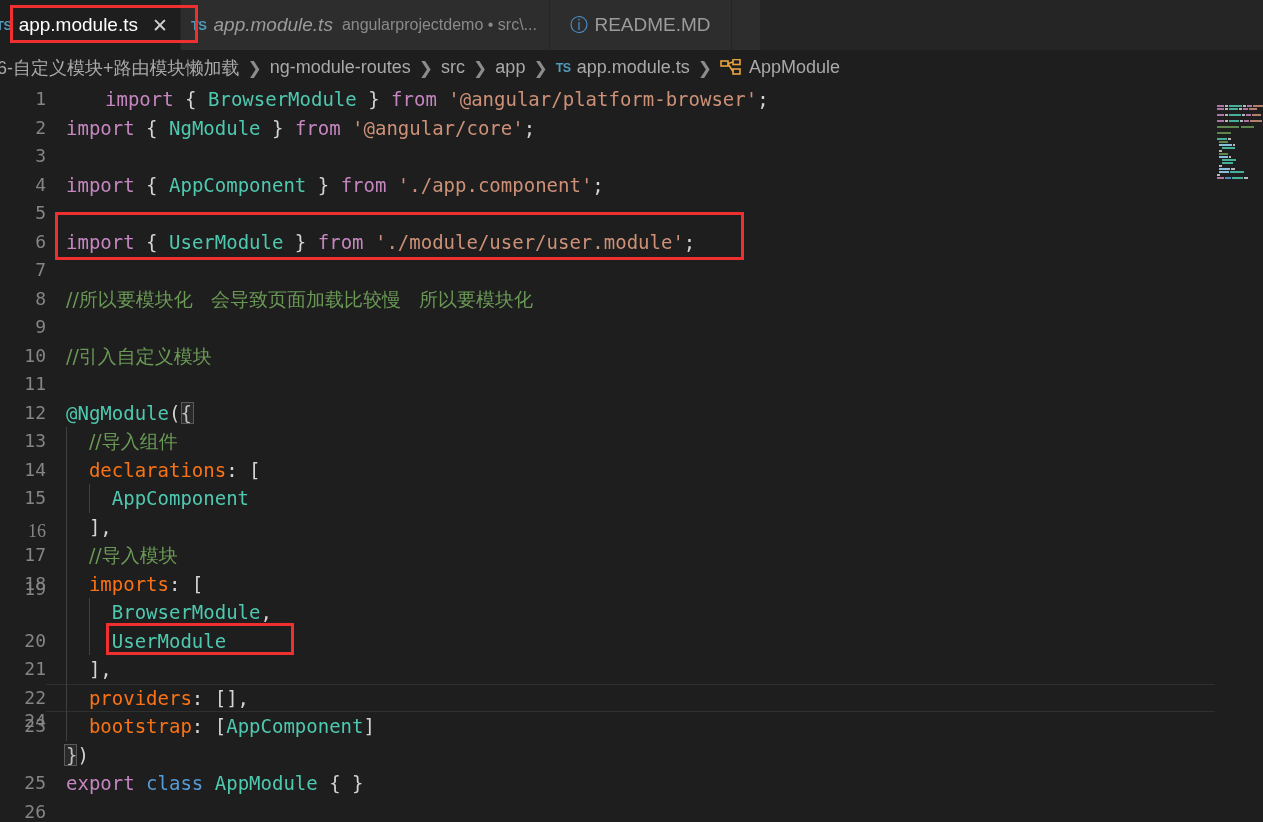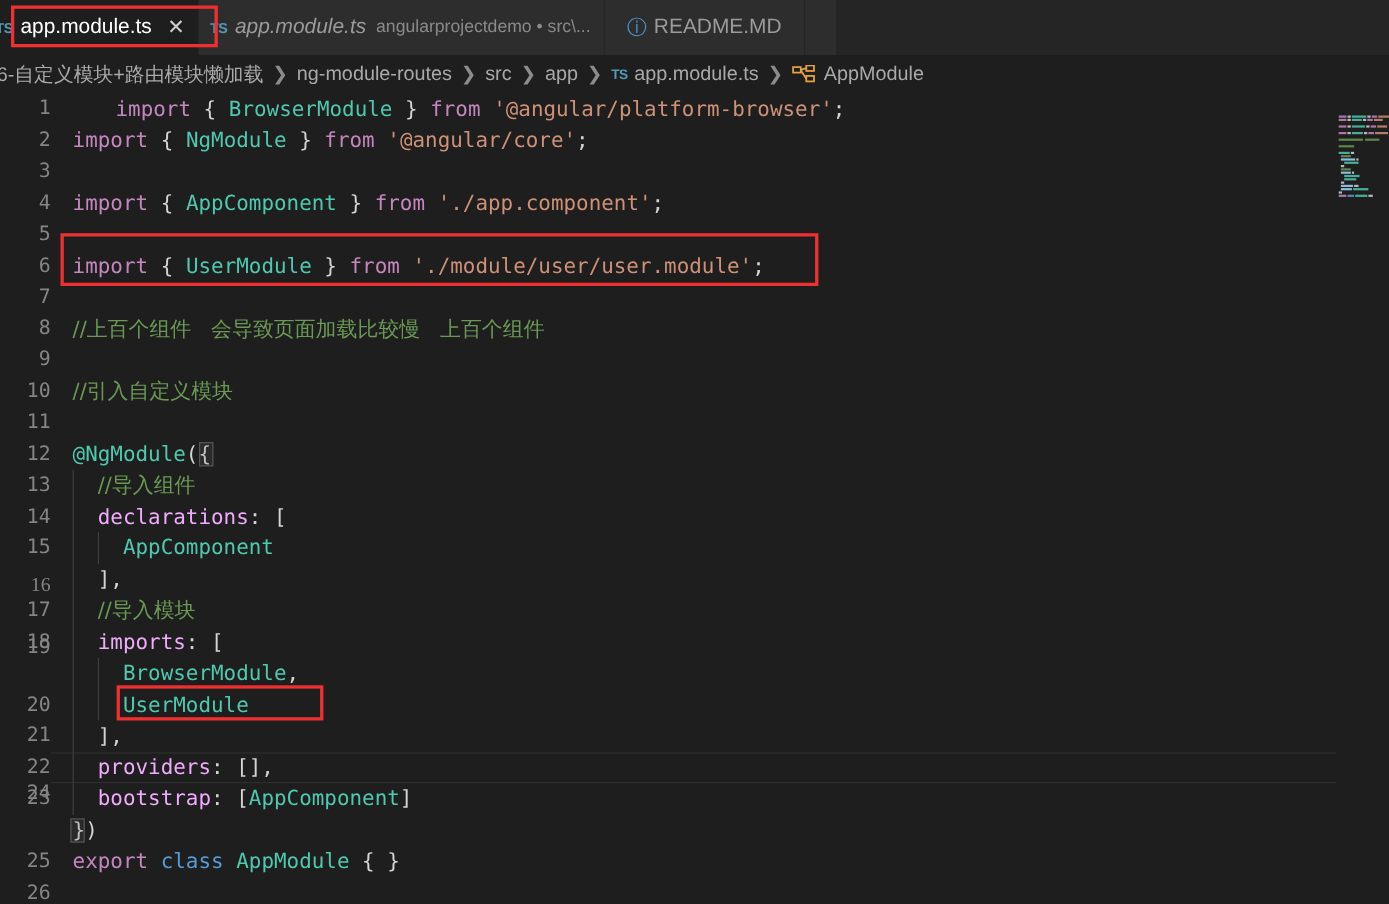--- a/index.html
+++ b/index.html
@@ -202,21 +202,21 @@
   .bmatch {
     position: absolute;
     border: 1px solid #5a5a5a;
     background: rgba(100,100,100,0.18);
     pointer-events: none;
   }
 
   
   .k   { color: #c586c0; }  
   .kb  { color: #569cd6; }  
-  .id  { color: #f0abfc; }  
+  .id  { color: #f97316; }  
   .ty  { color: #4ec9b0; }  
   .cls { color: #4ec9b0; }
   .st  { color: #ce9178; }  
   .cm  { color: #6a9955; font-family: "DejaVu Sans", "Liberation Sans", sans-serif; }
   .pn  { color: #d4d4d4; }  
   .dec { color: #4ec9b0; }  
 
   
   #minimap {
     position: absolute;
@@ -333,21 +333,21 @@
       <div class="lnum" style="top: 712.5px;">26</div>
     </div>
   <div id="code">
       <div class="cline" style="top: 0px; margin-left: 39px;"><span class="k">import</span><span class="pn"> </span><span class="pn">{</span><span class="pn"> </span><span class="ty">BrowserModule</span><span class="pn"> </span><span class="pn">}</span><span class="pn"> </span><span class="k">from</span><span class="pn"> </span><span class="st">'@angular/platform-browser'</span><span class="pn">;</span></div>
       <div class="cline" style="top: 28.5px;"><span class="k">import</span><span class="pn"> </span><span class="pn">{</span><span class="pn"> </span><span class="ty">NgModule</span><span class="pn"> </span><span class="pn">}</span><span class="pn"> </span><span class="k">from</span><span class="pn"> </span><span class="st">'@angular/core'</span><span class="pn">;</span></div>
       <div class="cline" style="top: 57px;"></div>
       <div class="cline" style="top: 85.5px;"><span class="k">import</span><span class="pn"> </span><span class="pn">{</span><span class="pn"> </span><span class="ty">AppComponent</span><span class="pn"> </span><span class="pn">}</span><span class="pn"> </span><span class="k">from</span><span class="pn"> </span><span class="st">'./app.component'</span><span class="pn">;</span></div>
       <div class="cline" style="top: 114px;"></div>
       <div class="cline" style="top: 142.5px;"><span class="k">import</span><span class="pn"> </span><span class="pn">{</span><span class="pn"> </span><span class="ty">UserModule</span><span class="pn"> </span><span class="pn">}</span><span class="pn"> </span><span class="k">from</span><span class="pn"> </span><span class="st">'./module/user/user.module'</span><span class="pn">;</span></div>
       <div class="cline" style="top: 171px;"></div>
-      <div class="cline" style="top: 199.5px;"><span class="cm">//上百个组件   会导致页面加载比较慢   上百个组件</span></div>
+      <div class="cline" style="top: 199.5px;"><span class="cm">//所以要模块化   会导致页面加载比较慢   所以要模块化</span></div>
       <div class="cline" style="top: 228px;"></div>
       <div class="cline" style="top: 256.5px;"><span class="cm">//引入自定义模块</span></div>
       <div class="cline" style="top: 285px;"></div>
       <div class="cline" style="top: 313.5px;"><span class="dec">@NgModule</span><span class="pn">(</span><span class="pn">{</span></div>
       <div class="cline" style="top: 342px;"><span class="pn">  </span><span class="cm">//导入组件</span></div>
       <div class="cline" style="top: 370.5px;"><span class="pn">  </span><span class="id">declarations</span><span class="pn">: </span><span class="pn">[</span></div>
       <div class="cline" style="top: 399px;"><span class="pn">    </span><span class="cls">AppComponent</span></div>
       <div class="cline" style="top: 427.5px;"><span class="pn">  </span><span class="pn">],</span></div>
       <div class="cline" style="top: 456px;"><span class="pn">  </span><span class="cm">//导入模块</span></div>
       <div class="cline" style="top: 484.5px;"><span class="pn">  </span><span class="id">imports</span><span class="pn">: </span><span class="pn">[</span></div>

